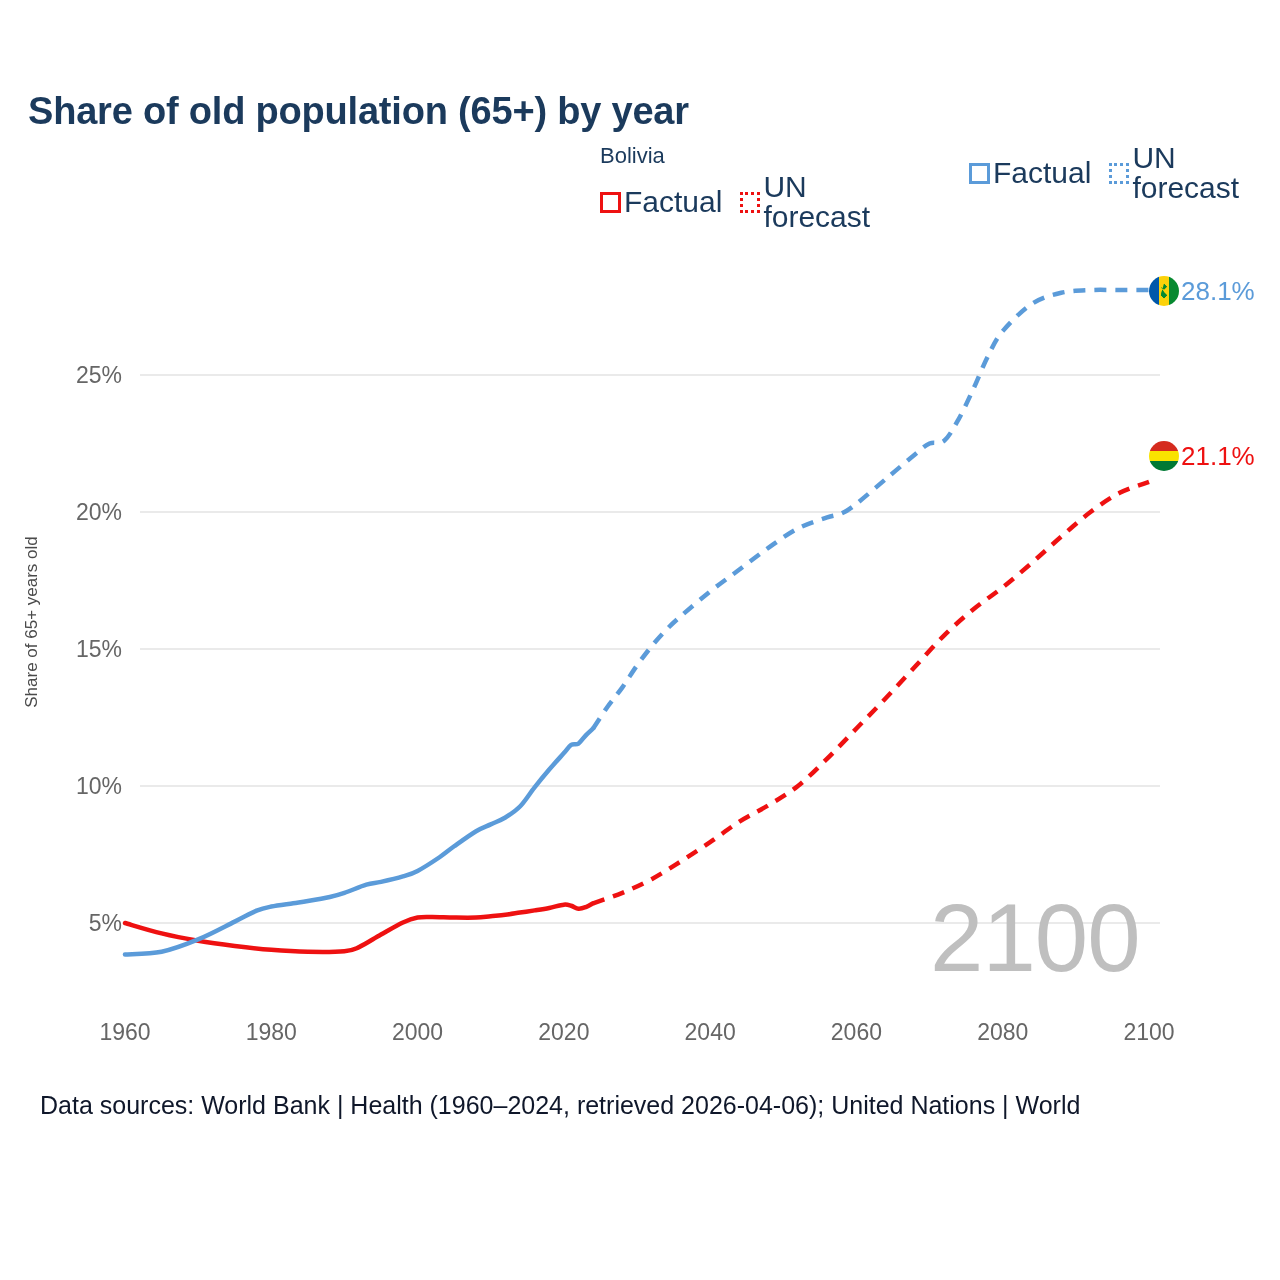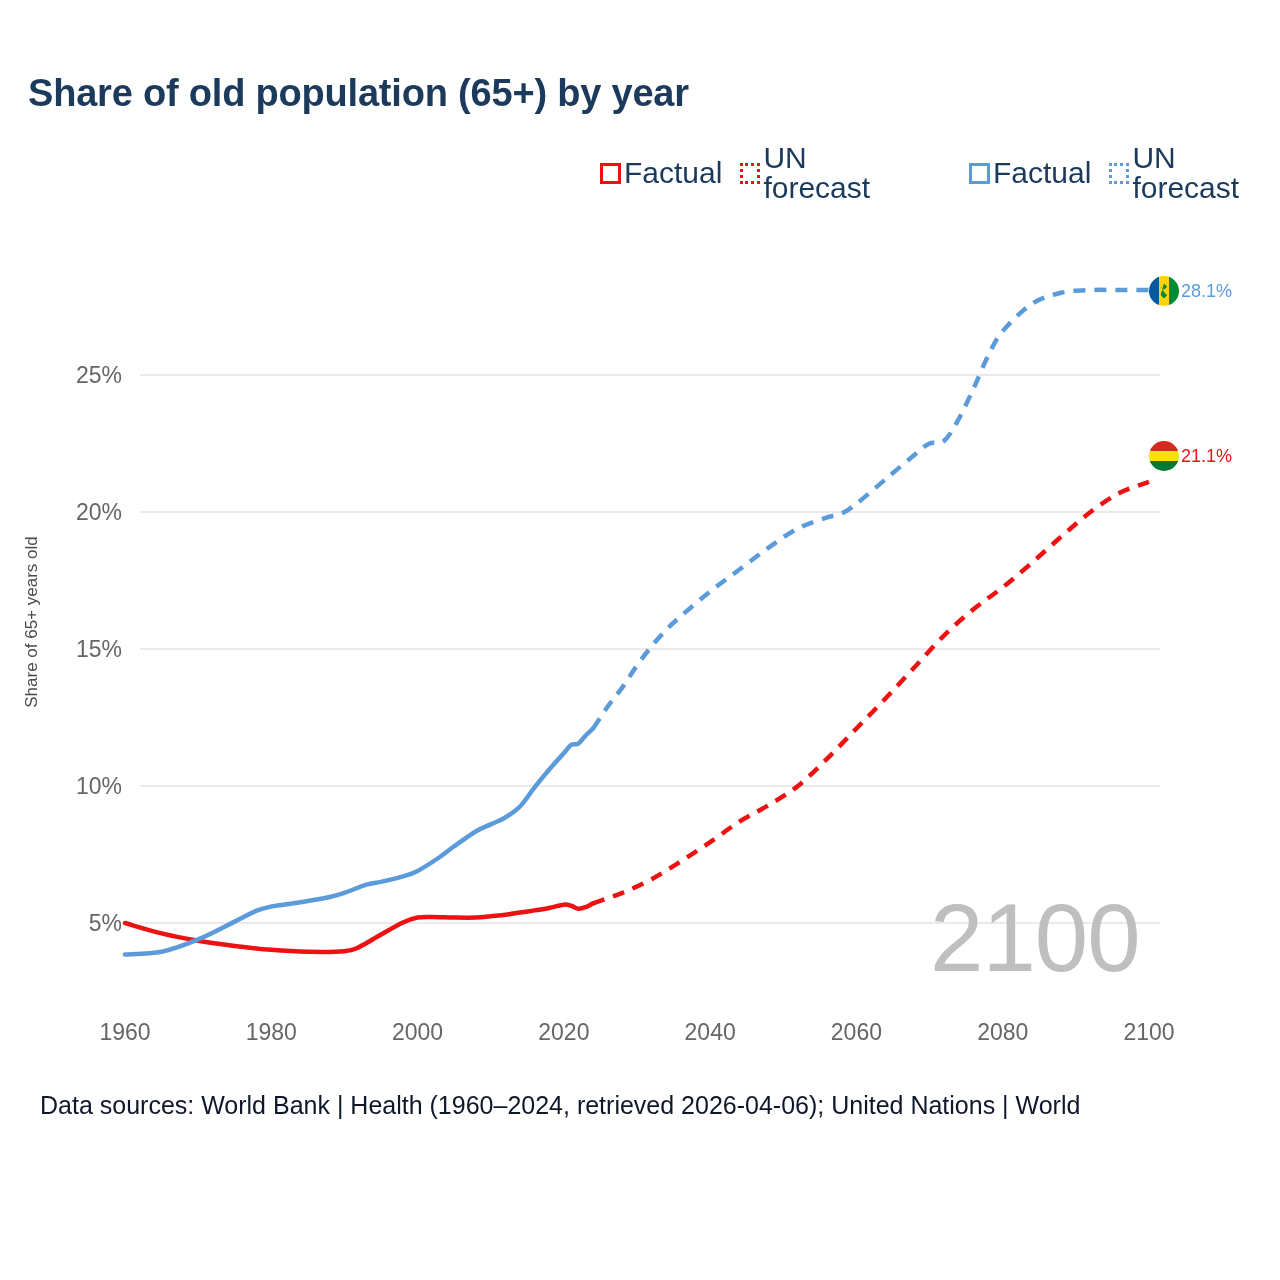--- a/index.html
+++ b/index.html
@@ -13,21 +13,21 @@
     font-family: "Liberation Sans", sans-serif;
     color: #333333;
     overflow: hidden;
     position: relative;
   }
 
   
   #chart-title {
     position: absolute;
     left: 28px;
-    top: 72px;
+    top: 90px;
     font-size: 38px;
     font-weight: bold;
     color: #1B3A5C;
     letter-spacing: -0.2px;
     white-space: nowrap;
   }
 
   
   #legend {
     position: absolute;
@@ -147,21 +147,21 @@
     width: 11px;
     height: 11px;
     transform: translate(-50%,-50%) rotate(45deg);
     background:
       linear-gradient(135deg, transparent 45%, #078930 45%) ,
       #078930;
     clip-path: polygon(0% 0%, 42% 0%, 42% 42%, 0% 42%,
                        58% 58%, 100% 58%, 100% 100%, 58% 100%);
   }
   .end-value {
-    font-size: 18px;
+    font-size: 26px;
     line-height: 1;
     white-space: nowrap;
   }
   .end-value-red  { color: #EE1111; }
   .end-value-blue { color: #5B9BD9; }
   #end-label-saint-vincent { left: 1149px; top: 276px; }
   #end-label-bolivia       { left: 1149px; top: 441px; }
 
   
   #footer {
@@ -176,20 +176,21 @@
   #footer div { white-space: pre-wrap; }
 </style>
 </head>
 <body>
 
 <div id="chart-title">Share of old population (65+) by year</div>
 
 <div id="legend">
 
   <div class="legend-group">
+    <div class="legend-country">Bolivia</div>
     <div class="legend-entries">
       <div class="legend-entry">
         <span class="legend-swatch sw-solid-red"></span>
         <span class="legend-label">Factual</span>
       </div>
       <div class="legend-entry">
         <span class="legend-swatch sw-dotted-red"></span>
         <span class="legend-label">UN forecast</span>
       </div>
     </div>

